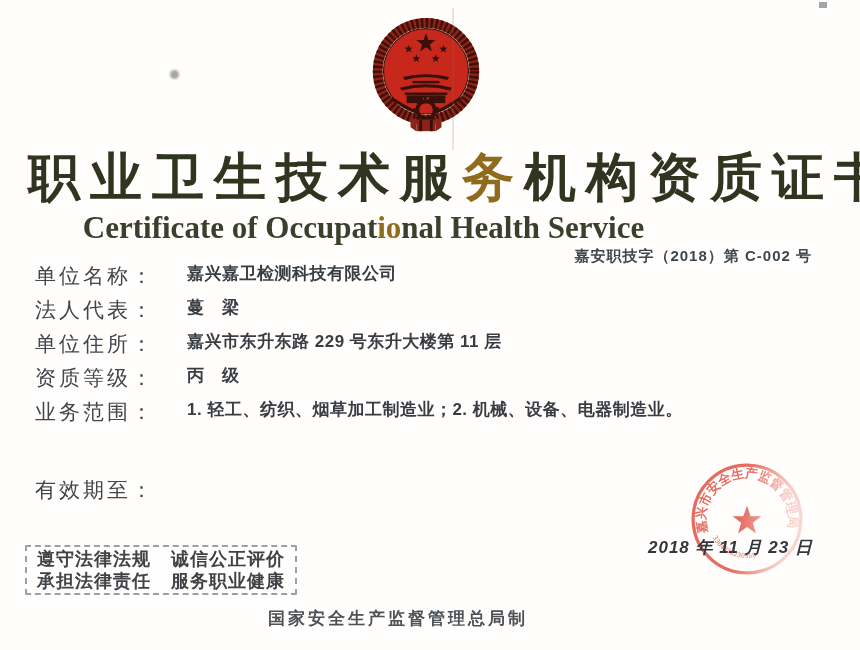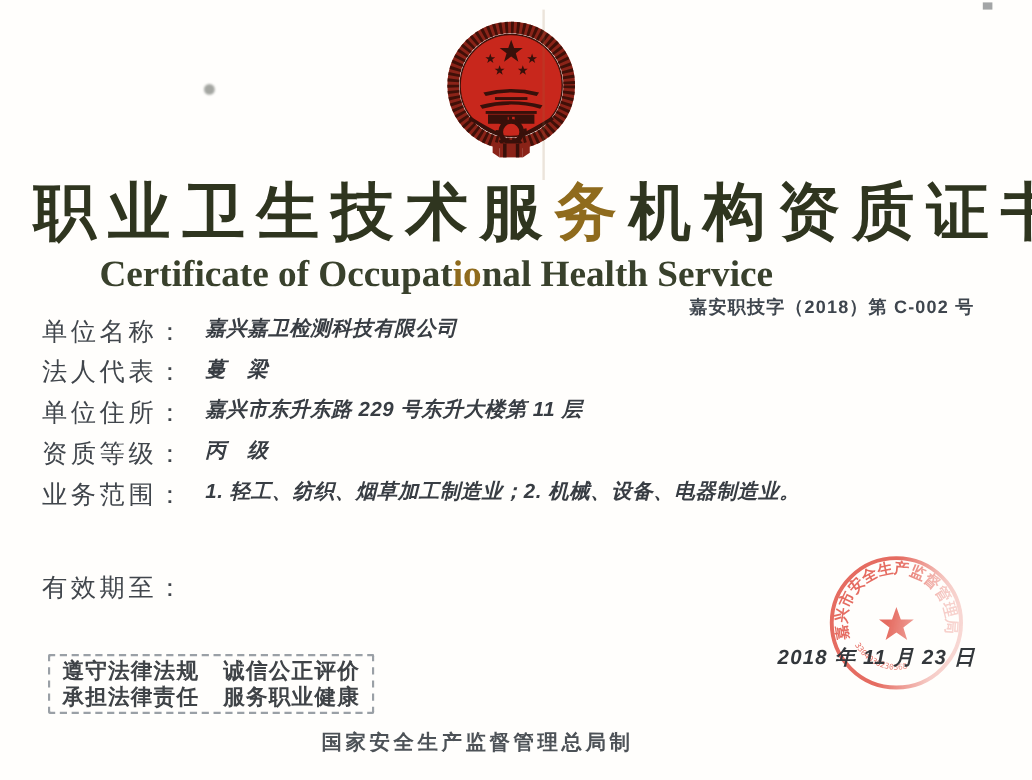--- a/index.html
+++ b/index.html
@@ -33,36 +33,36 @@
   
   .fields{position:absolute;left:35px;top:262px;width:800px;}
   .frow{display:flex;height:34px;gap:12px;}
   .flabel{
     width:118px;flex:0 0 118px;
     font-family:"Liberation Serif","DejaVu Serif",serif;
     font-size:21px;letter-spacing:3px;color:#41464c;white-space:nowrap;
   }
   .fvalue{
     font-size:17px;font-weight:bold;color:#383d43;
-    margin-left:6px;white-space:nowrap;letter-spacing:.5px;font-style:italic;
+    margin-left:22px;white-space:nowrap;letter-spacing:.5px;
   }
   .validity{position:absolute;left:35px;top:476px;display:flex;align-items:center;}
   
   .stamp{
     position:absolute;left:686px;top:458px;width:122px;height:122px;opacity:.88;
     -webkit-mask-image:linear-gradient(100deg,#000 45%,rgba(0,0,0,.35) 75%,rgba(0,0,0,.18) 100%);
     mask-image:linear-gradient(100deg,#000 45%,rgba(0,0,0,.35) 75%,rgba(0,0,0,.18) 100%);
   }
   .issue-date{
     position:absolute;left:648px;top:536px;
     font-size:17px;font-weight:bold;color:#33373b;letter-spacing:1px;white-space:nowrap;font-style:italic;
   }
   
   .pledge{
-    position:absolute;left:40px;top:545px;width:272px;height:50px;
+    position:absolute;left:25px;top:545px;width:272px;height:50px;
     border:2px dashed #9aa0a6;border-radius:2px;
     display:flex;flex-direction:column;justify-content:center;
     padding:2px 10px;box-sizing:border-box;
     font-family:"Liberation Serif","DejaVu Serif",serif;
     font-size:18px;font-weight:bold;color:#3f4347;text-align:right;
   }
   .pledge-line{display:flex;justify-content:space-between;line-height:22px;letter-spacing:1px;}
   
   .issuer{
     position:absolute;left:0;top:607px;width:796px;text-align:center;

